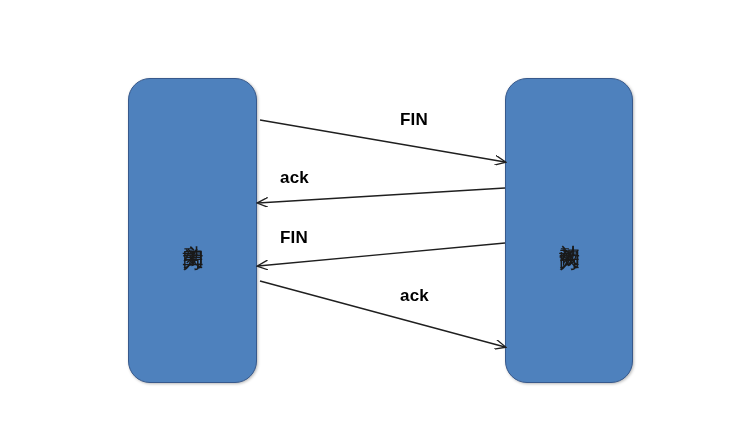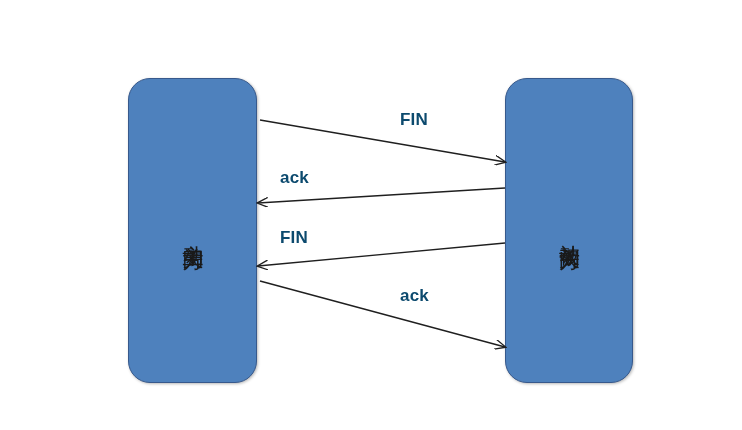--- a/index.html
+++ b/index.html
@@ -44,21 +44,21 @@
     position: absolute;
     left: 0; top: 0;
     width: 742px;
     height: 430px;
   }
   .msg-label {
     position: absolute;
     font-family: "Liberation Sans", "DejaVu Sans", sans-serif;
     font-size: 17px;
     font-weight: bold;
-    color: #0c4a6e;
+    color: #000000;
     white-space: nowrap;
     user-select: none;
     letter-spacing: 0.2px;
   }
   #label-fin-1 { left: 400px; top: 110px; }
   #label-ack-1 { left: 280px; top: 168px; }
   #label-fin-2 { left: 280px; top: 228px; }
   #label-ack-2 { left: 400px; top: 286px; }
 </style>
 </head>

